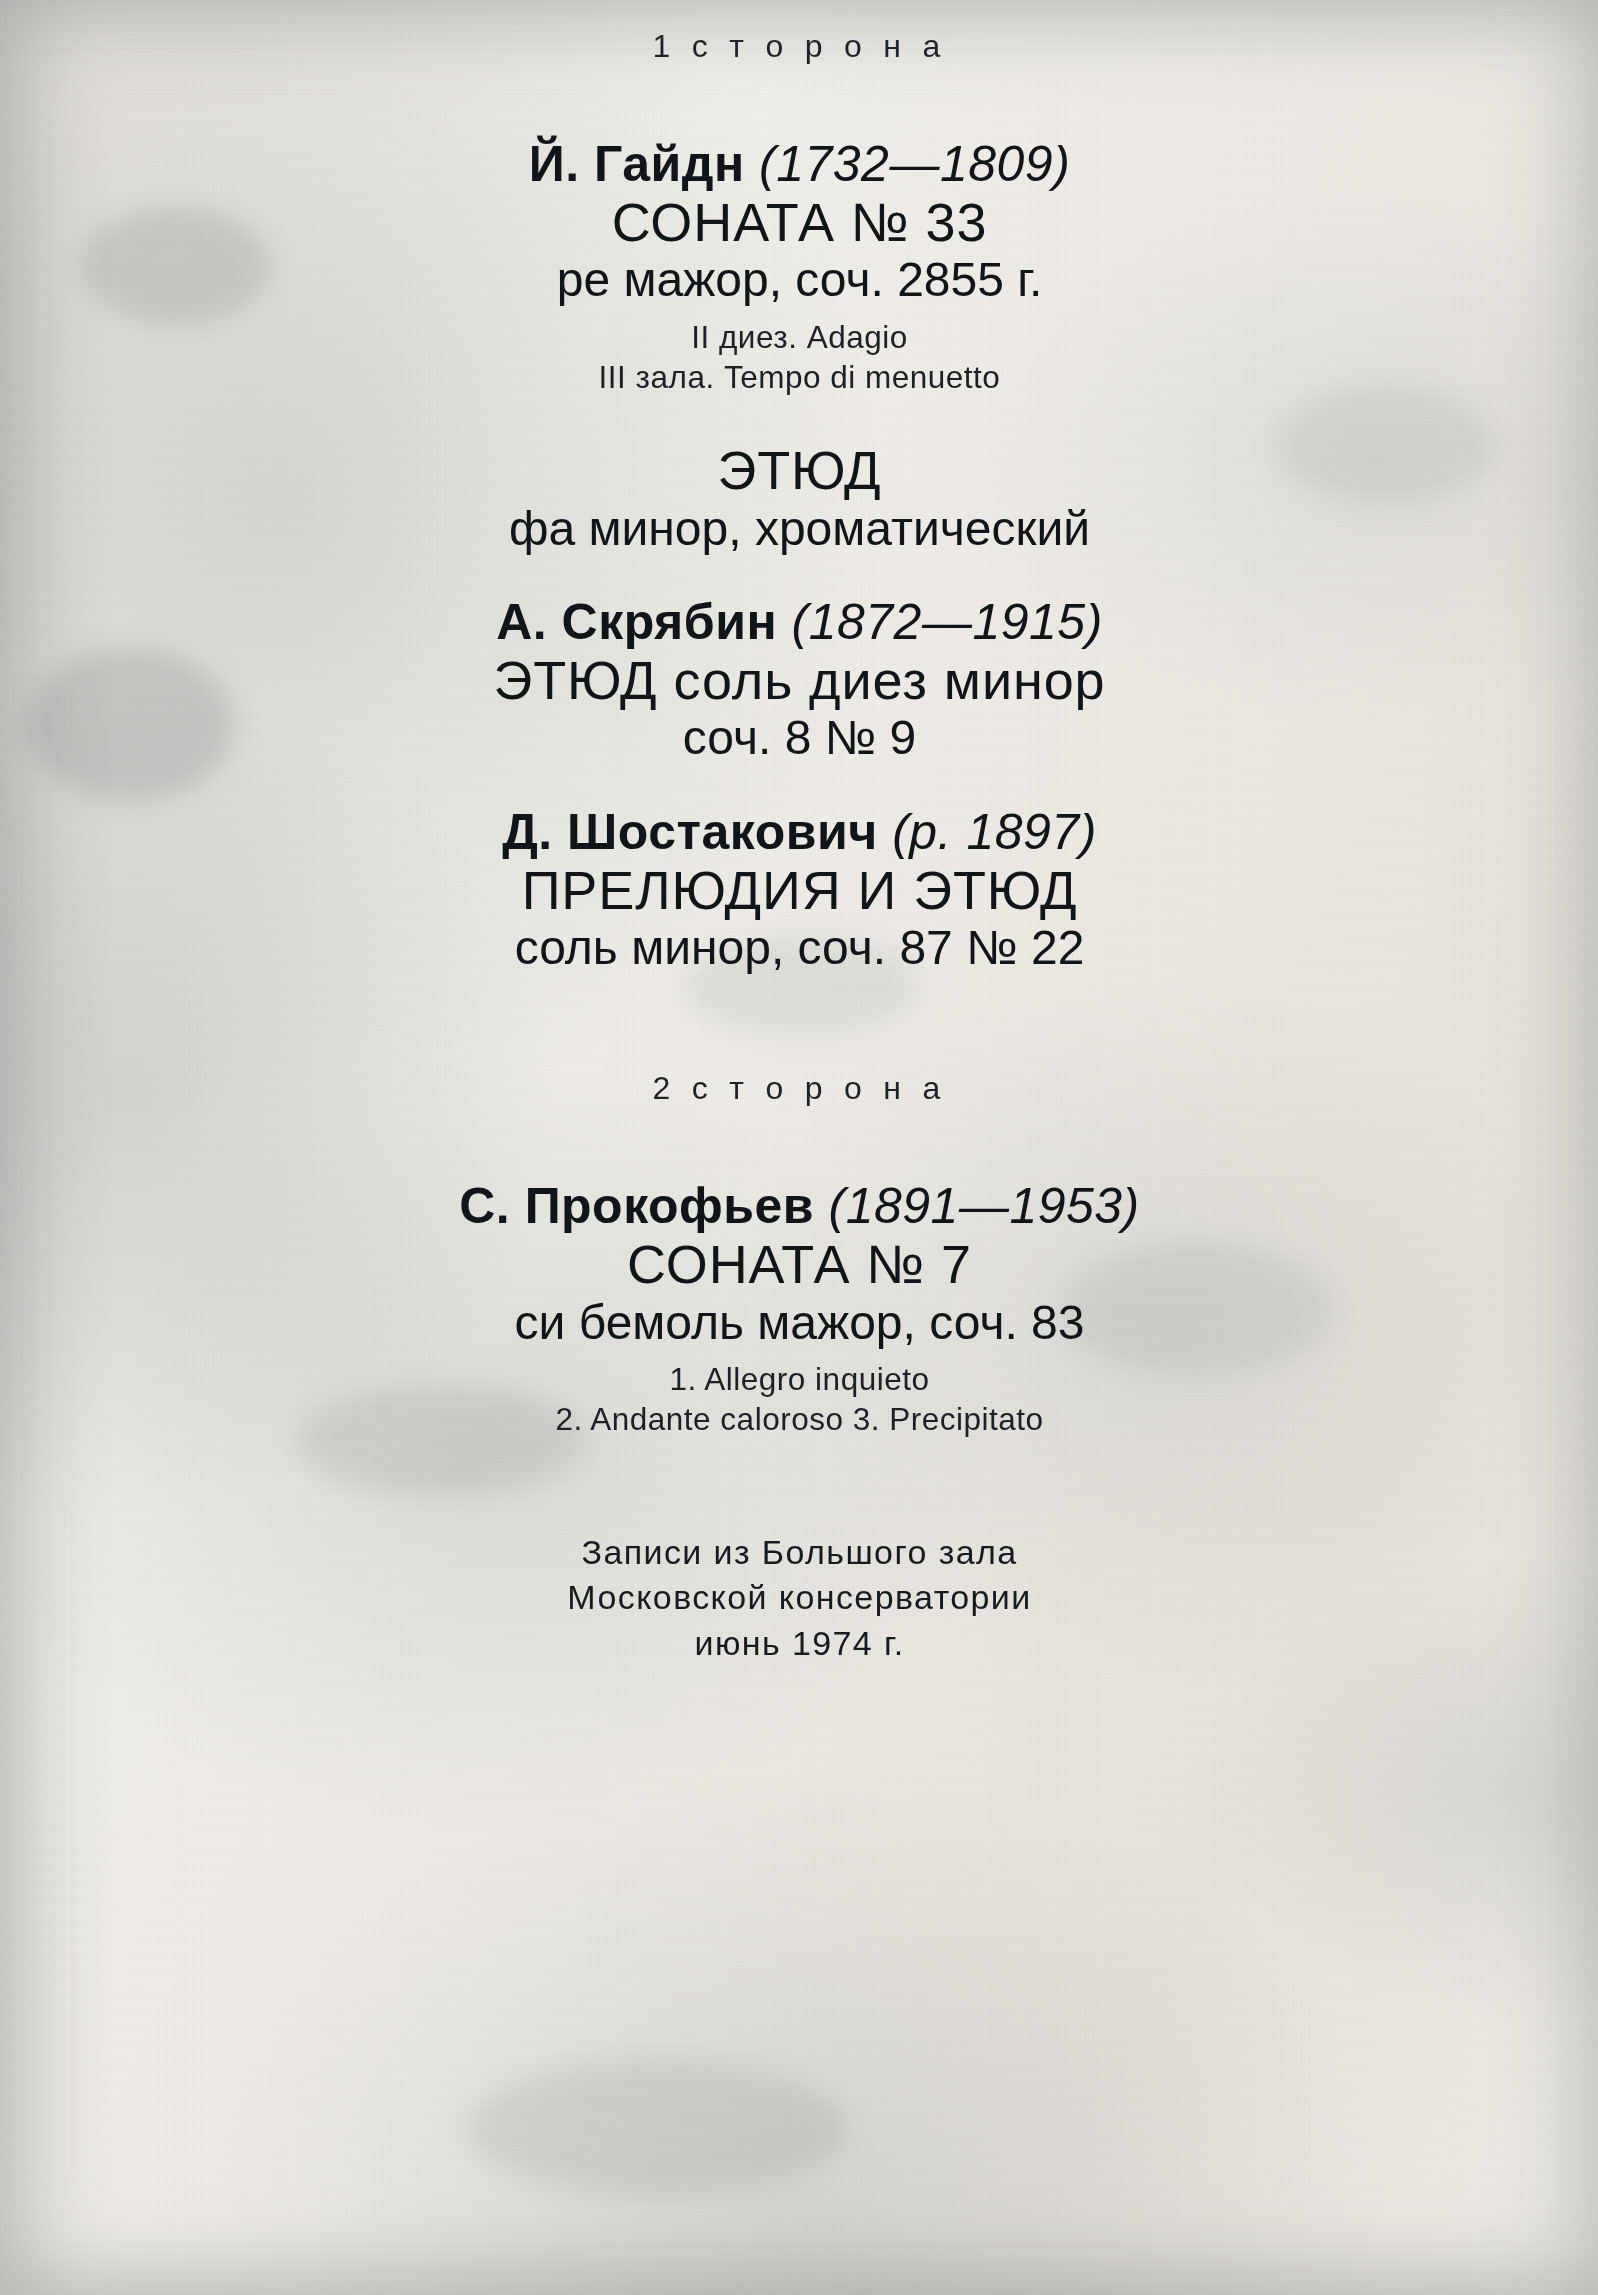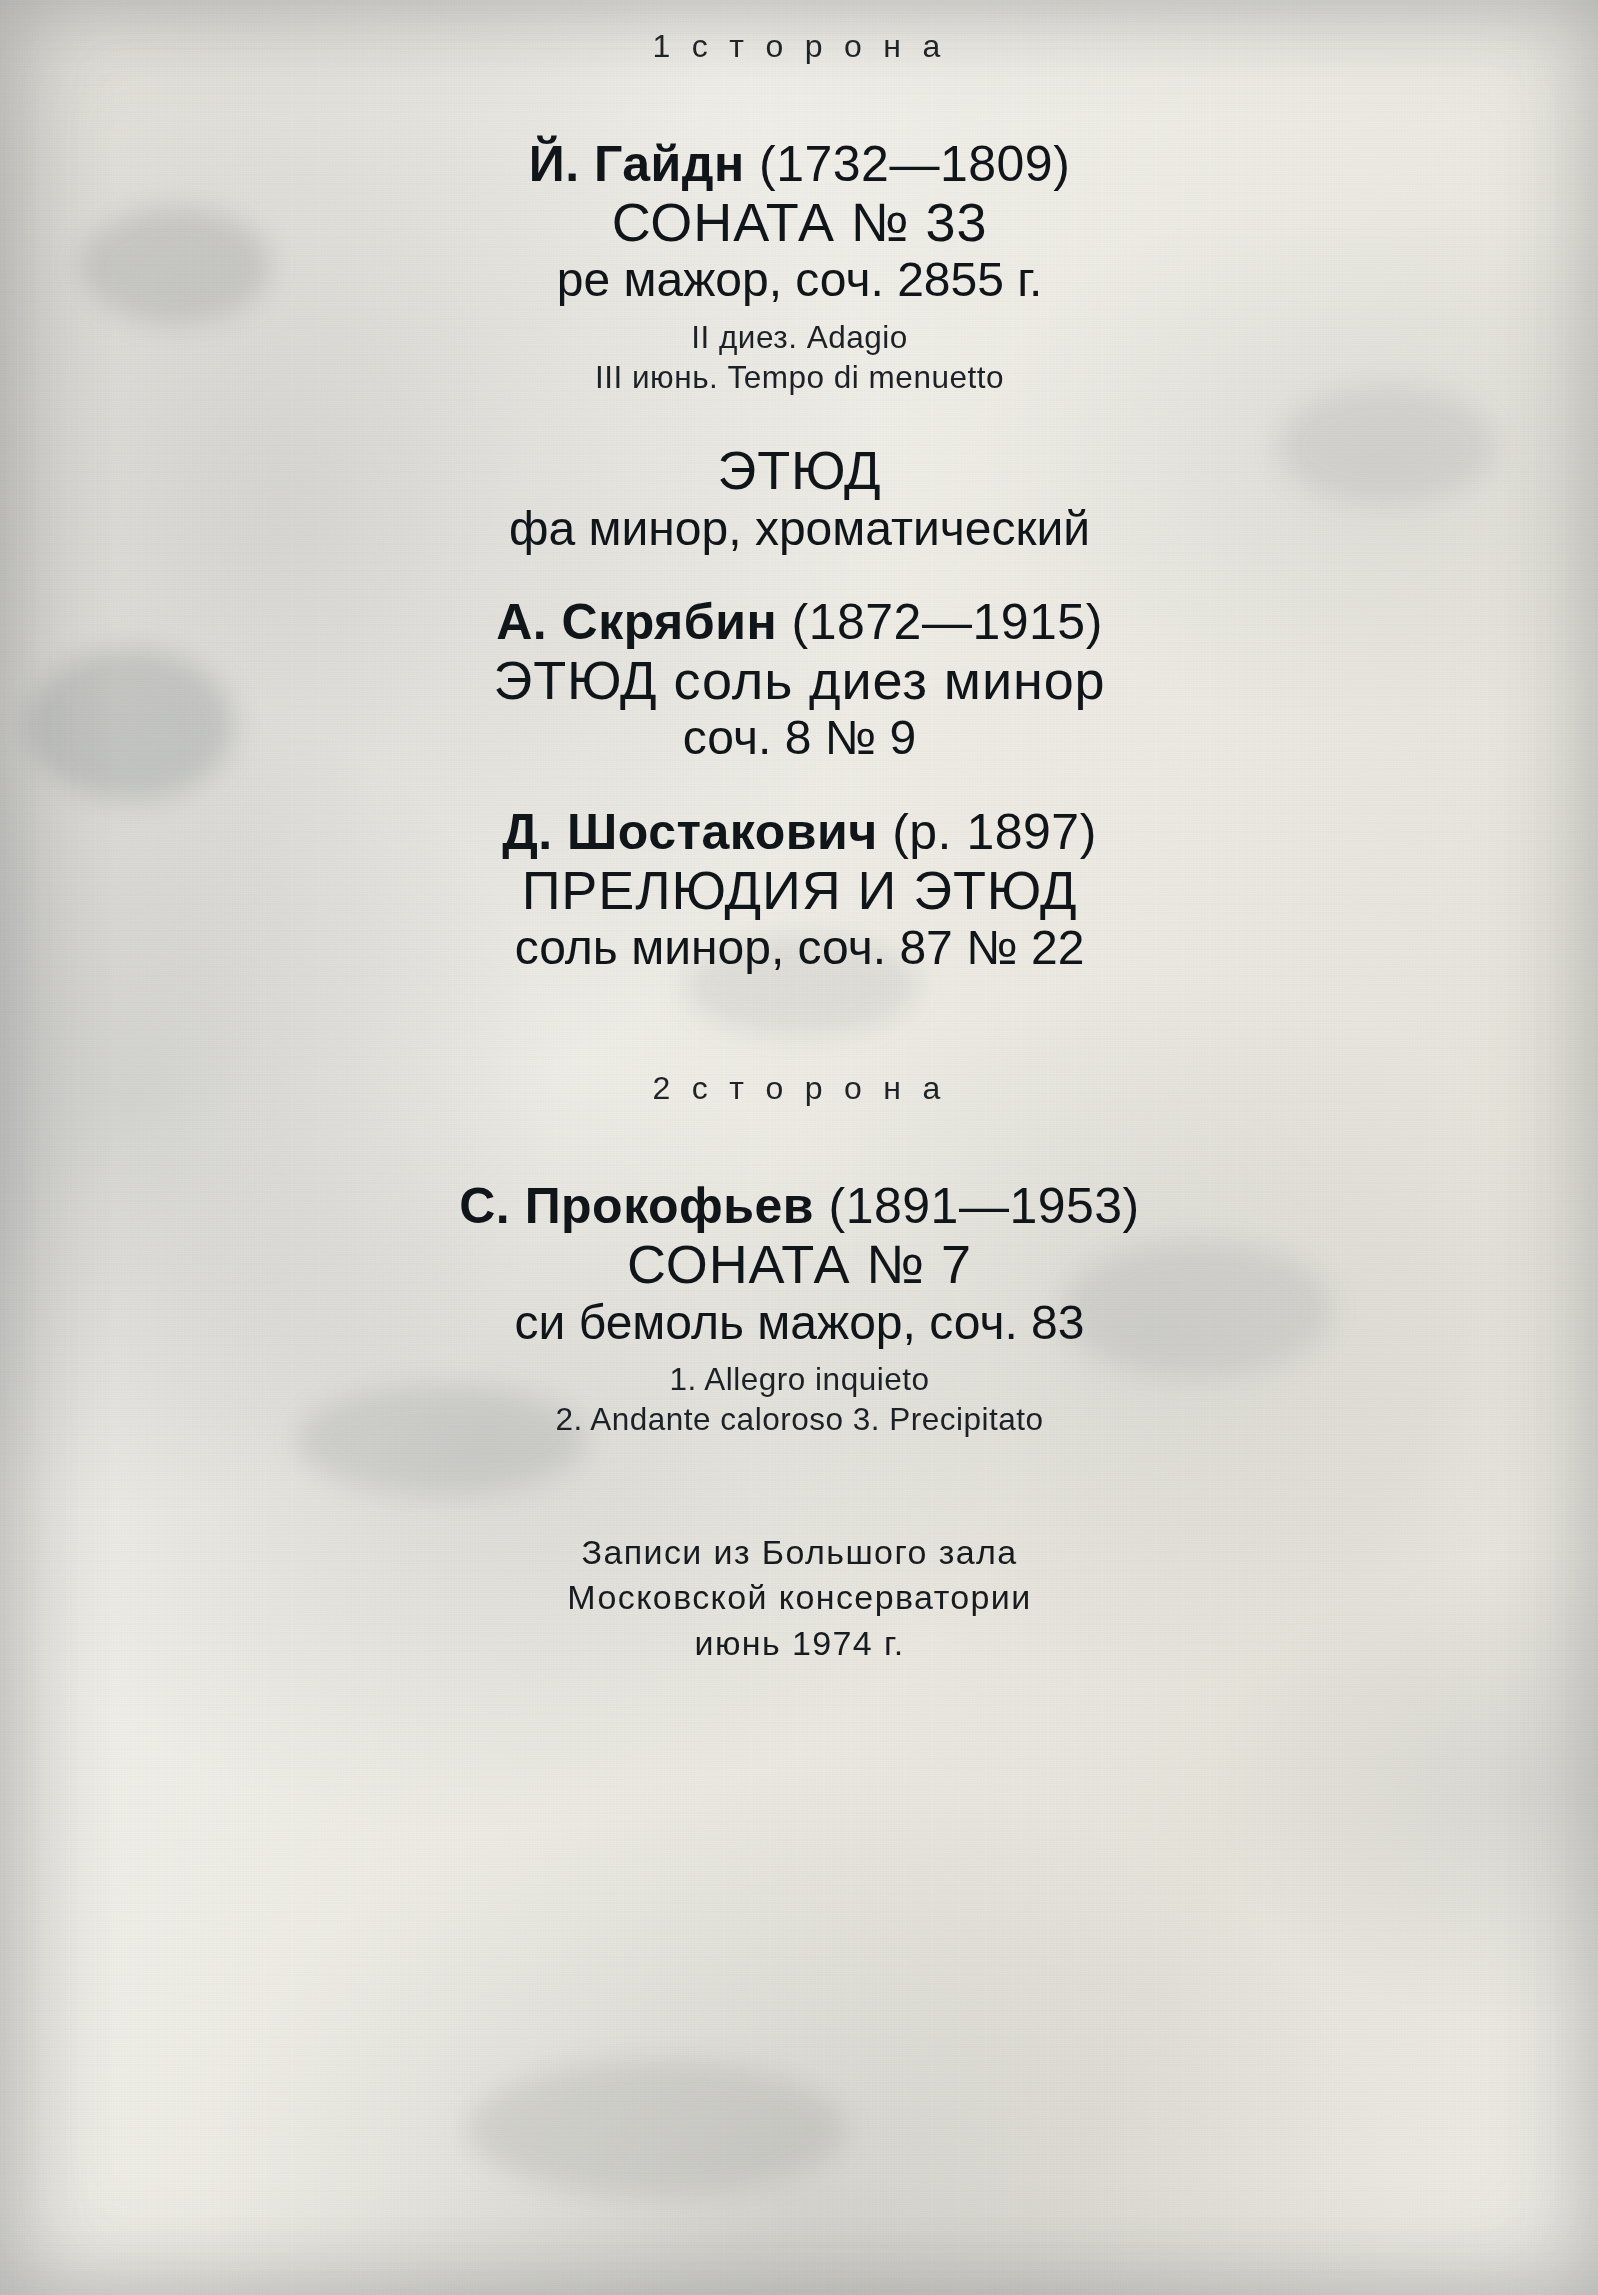--- a/index.html
+++ b/index.html
@@ -78,20 +78,21 @@
     line-height: 1.12;
     margin: 0;
     color: #10151a;
     letter-spacing: 0.5px;
   }
   .composer .name {
     font-weight: 700;
   }
   .composer .years {
     font-weight: 400;
+    font-style: italic;
   }
 
   .title {
     font-size: 54px;
     line-height: 1.12;
     margin: 0;
     font-weight: 400;
     letter-spacing: 0.9px;
     color: #10151a;
   }
@@ -164,21 +165,21 @@
 
   <div class="work">
     <p class="composer">
       <span class="name">Й. Гайдн</span>
       <span class="years">(1732—1809)</span>
     </p>
     <p class="title">СОНАТА № 33</p>
     <p class="subtitle">ре мажор, соч. 2855 г.</p>
     <div class="sp-c"></div>
     <p class="movements">II диез. Adagio</p>
-    <p class="movements">III июнь. Tempo di menuetto</p>
+    <p class="movements">III зала. Tempo di menuetto</p>
   </div>
 
   <div class="sp-d"></div>
 
   <div class="work">
     <p class="title">ЭТЮД</p>
     <p class="subtitle">фа минор, хроматический</p>
   </div>
 
   <div class="sp-b"></div>

